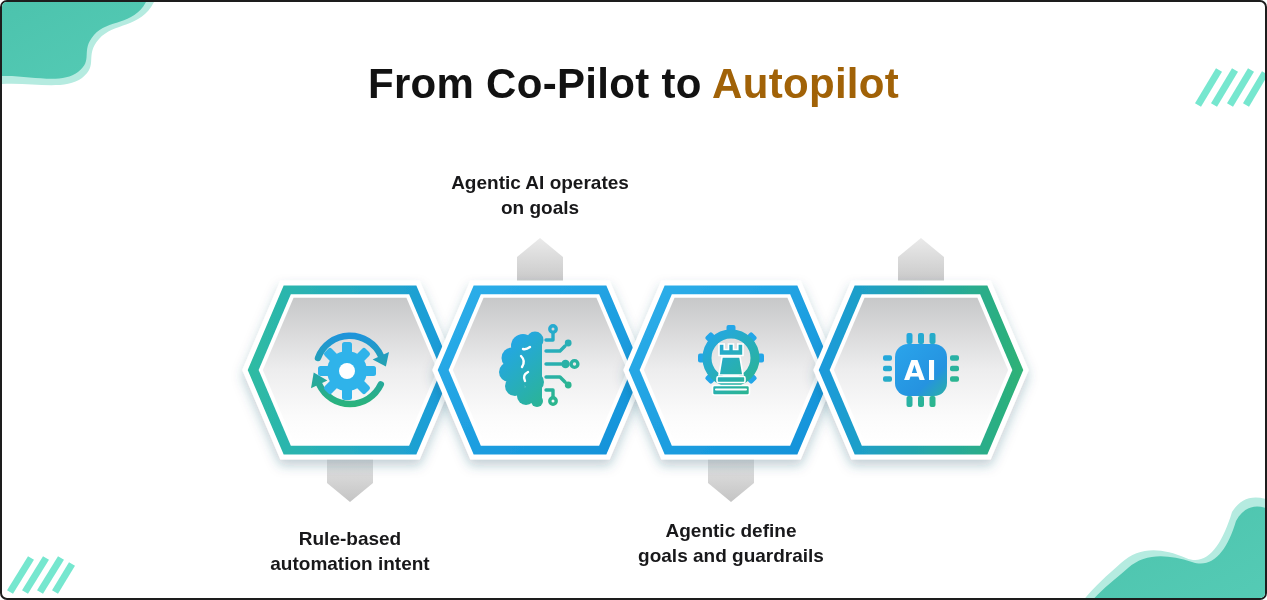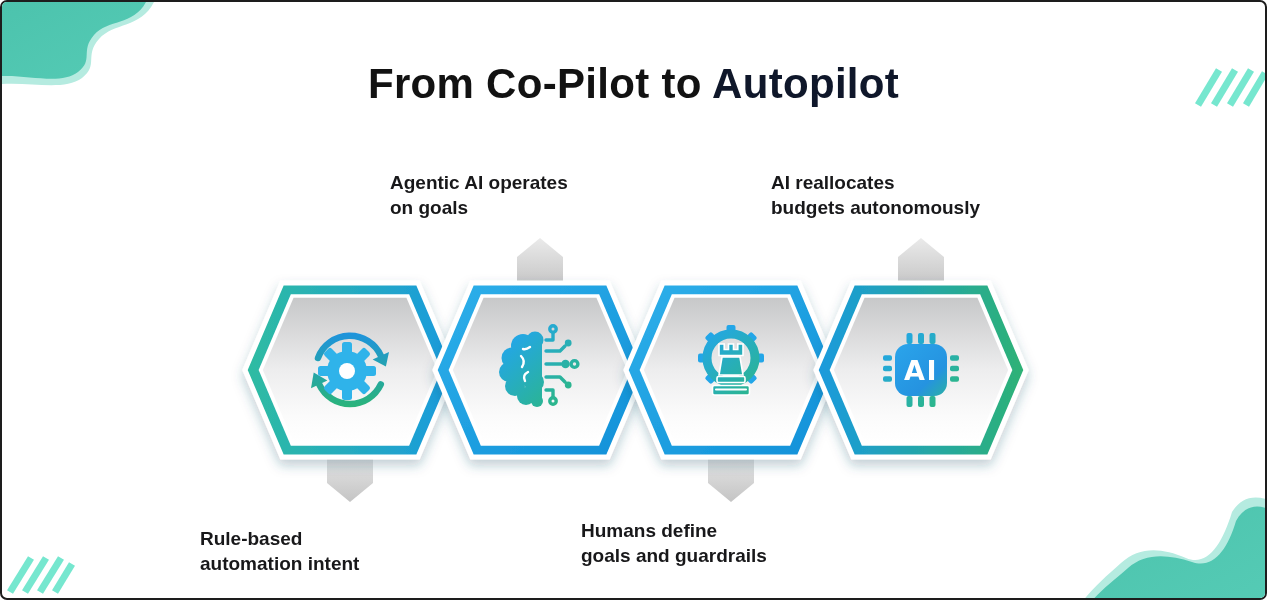--- a/index.html
+++ b/index.html
@@ -9,23 +9,23 @@
   }
   .frame{
     position:absolute;inset:0;box-sizing:border-box;
     border:2px solid #1d1d1d;border-radius:7px;overflow:hidden;background:#ffffff;
   }
   .canvas{position:absolute;left:0;top:0;}
   .title{
     position:absolute;top:58px;left:0;width:100%;text-align:center;
     font-size:42px;font-weight:700;letter-spacing:.3px;color:#121212;white-space:nowrap;
   }
-  .title .hl{color:#0f172a;}
+  .title .hl{color:#a16207;}
   .step-label{
-    position:absolute;width:300px;
+    position:absolute;width:300px;text-align:center;
     font-size:19px;line-height:24.5px;font-weight:600;color:#18181a;
   }
   .step-label.pos-1{left:198px;top:517px;margin-top:8px;}
   .step-label.pos-2{left:388px;top:169px;}
   .step-label.pos-3{left:579px;top:517px;}
   .step-label.pos-4{left:769px;top:169px;}
   .chip-text{font-family:"DejaVu Sans",sans-serif;font-weight:bold;letter-spacing:1.5px;}
 </style>
 </head>
 <body>
@@ -230,21 +230,17 @@
 
   <div class="step-label pos-1">
     <div>Rule-based</div>
     <div>automation intent</div>
   </div>
   <div class="step-label pos-2">
     <div>Agentic AI operates</div>
     <div>on goals</div>
   </div>
   <div class="step-label pos-3">
-    <div>Humans define</div>
+    <div>Agentic define</div>
     <div>goals and guardrails</div>
   </div>
-  <div class="step-label pos-4">
-    <div>AI reallocates</div>
-    <div>budgets autonomously</div>
-  </div>
 
 </div>
 
 </body></html>

